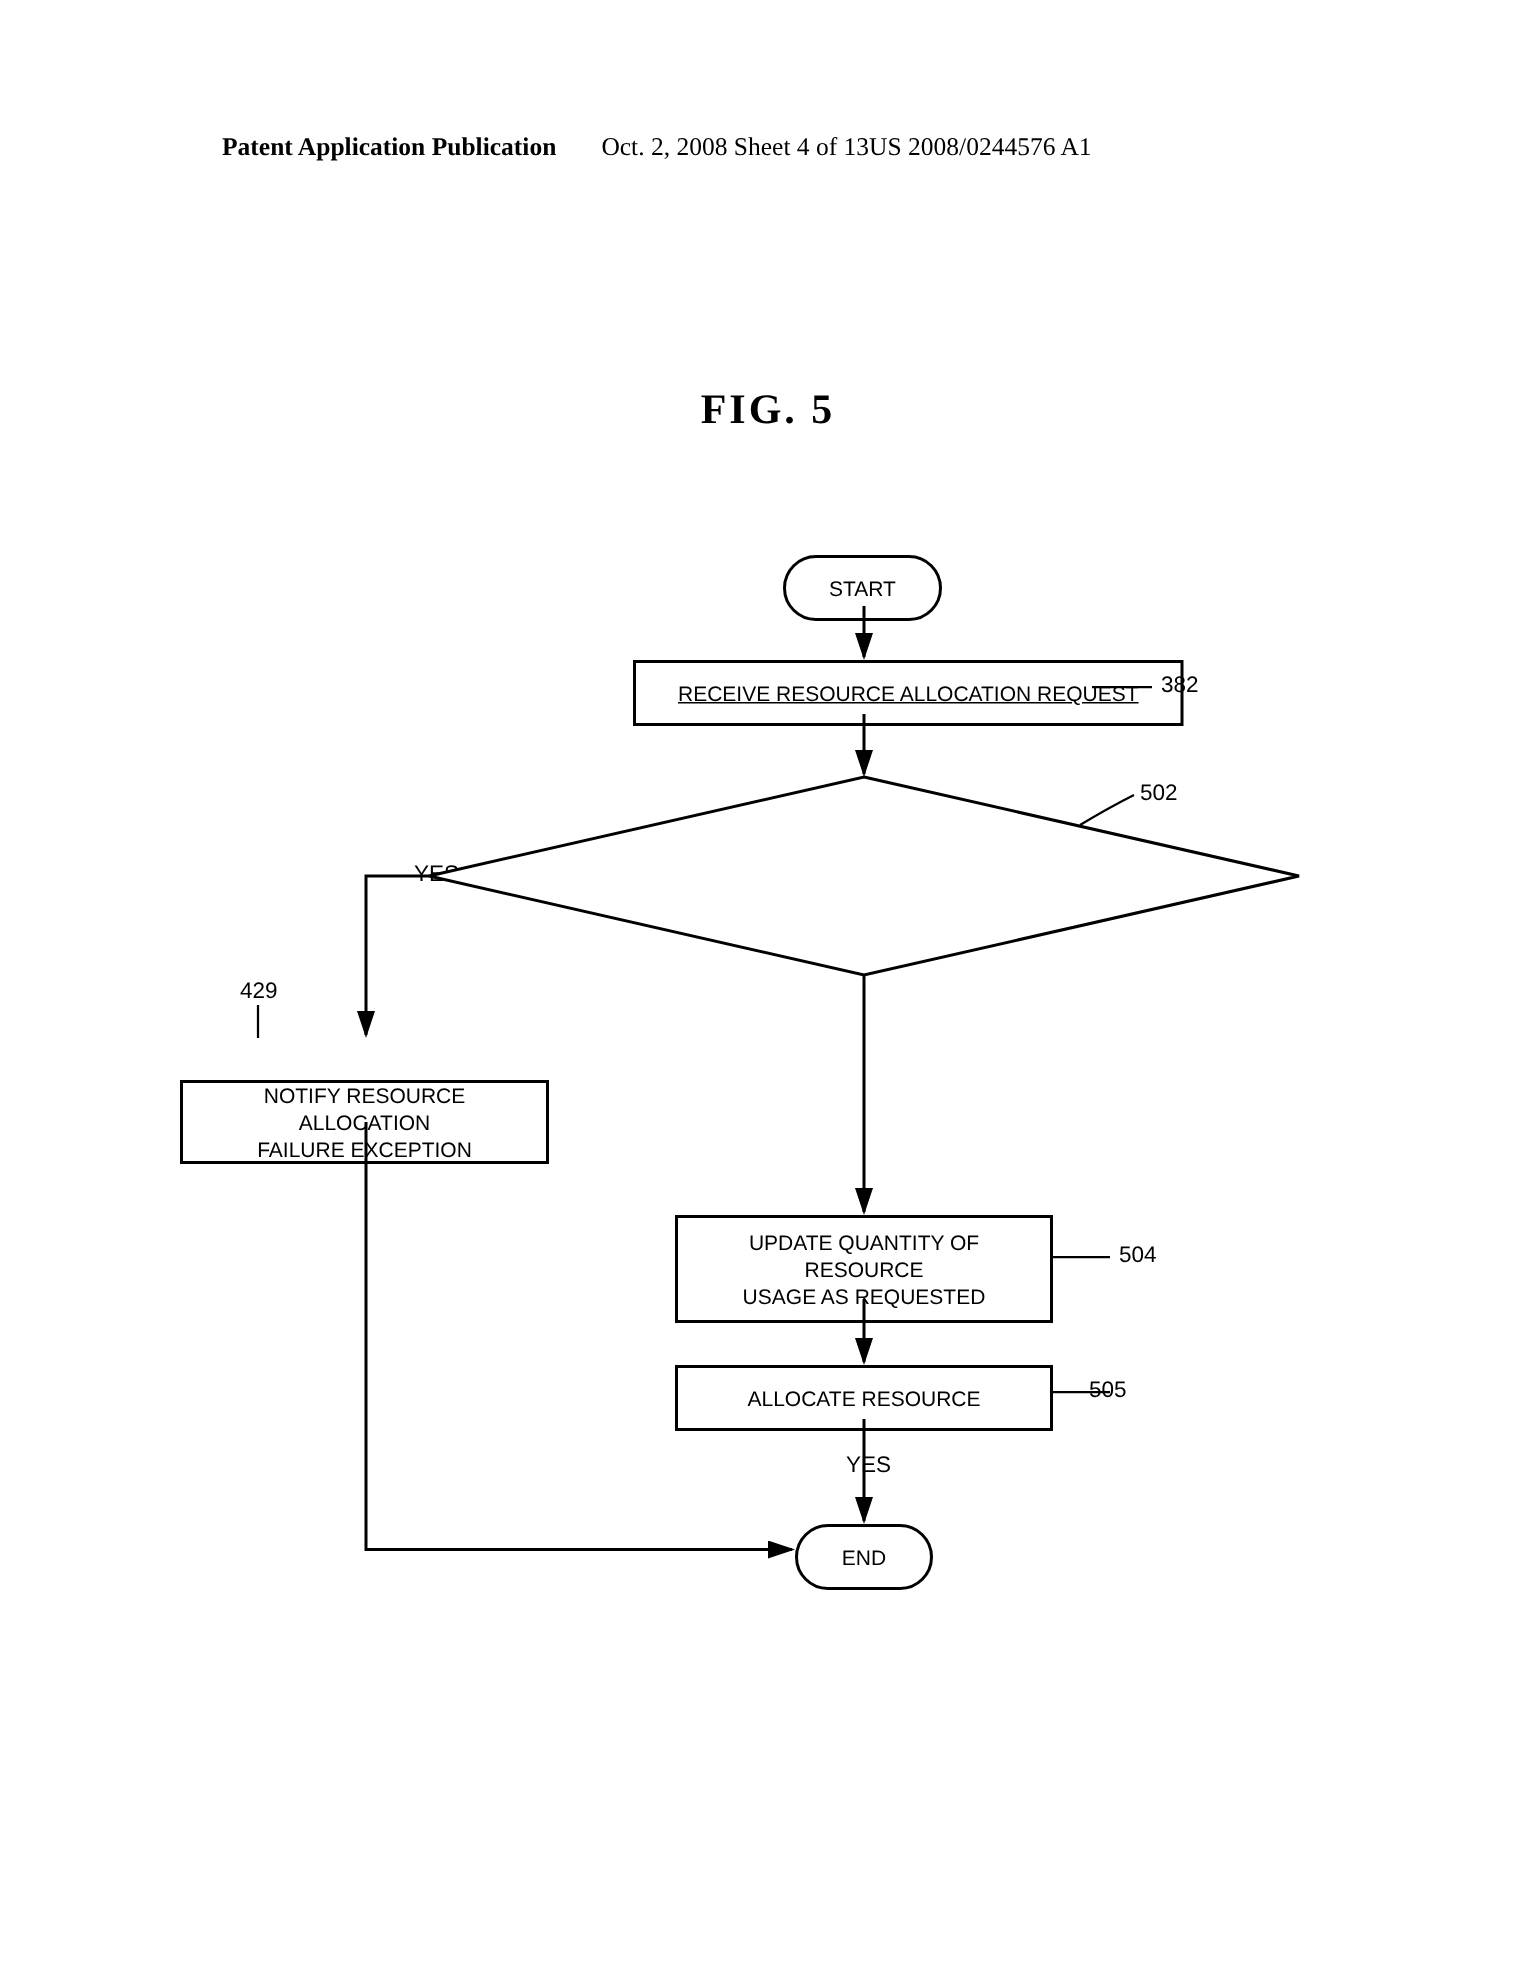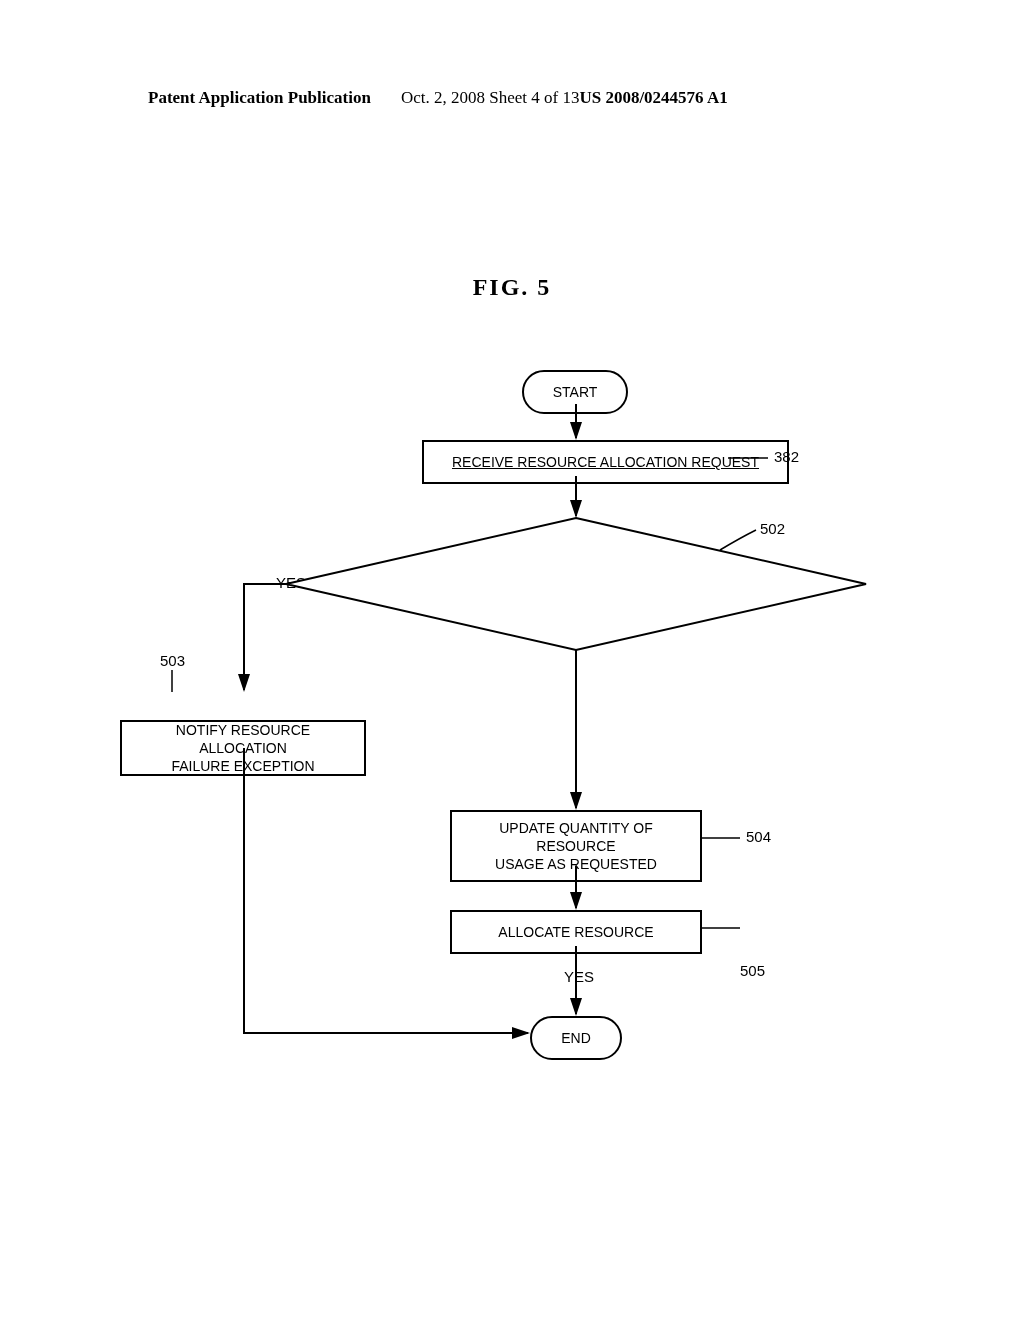--- a/index.html
+++ b/index.html
@@ -14,29 +14,29 @@
     position: absolute;
     top: 88px;
     left: 100px;
     right: 100px;
     display: flex;
     font-size: 17px;
     margin-left: 48px;
   }
   .header .left { font-weight: bold; }
   .header .center { font-weight: normal; padding-left: 30px; }
-  .header .right { font-weight: bold; }
+  .header .right { font-weight: normal; }
   .fig-title {
     position: absolute;
-    top: 274px;
+    top: 258px;
     width: 100%;
     text-align: center;
     font-family: "Times New Roman", serif;
     font-weight: bold;
-    font-size: 24px;
+    font-size: 28px;
     letter-spacing: 2px;
   }
   .diagram {
     position: absolute;
     top: 370px;
     left: 100px;
     width: 824px;
     height: 720px;
   }
   .box {
@@ -112,23 +112,23 @@
   <div class="box" style="left:350px; top:540px; width:252px; height:36px;">
     <span>ALLOCATE RESOURCE</span>
   </div>
 
   <div class="box terminator" style="left:430px; top:646px; width:92px; height:34px;">
     <span>END</span>
   </div>
 
   <div class="label" style="left:674px; top:78px;">382</div>
   <div class="label" style="left:660px; top:150px;">502</div>
-  <div class="label" style="left:60px; top:282px;">503</div>
+  <div class="label" style="left:60px; top:282px;">429</div>
   <div class="label" style="left:646px; top:458px;">504</div>
-  <div class="label" style="left:640px; top:548px;margin-top:44px;">505</div>
+  <div class="label" style="left:626px; top:548px;">505</div>
 
   <div class="conn-label" style="left:176px; top:204px;">YES</div>
   <div class="conn-label" style="left:464px; top:598px;">YES</div>
 
   <svg class="overlay" viewBox="0 0 824 720">
     <defs>
       <marker id="arrow" markerWidth="10" markerHeight="10" refX="8" refY="3" orient="auto" markerUnits="strokeWidth">
         <path d="M0,0 L0,6 L9,3 z" fill="#000"></path>
       </marker>
     </defs>

